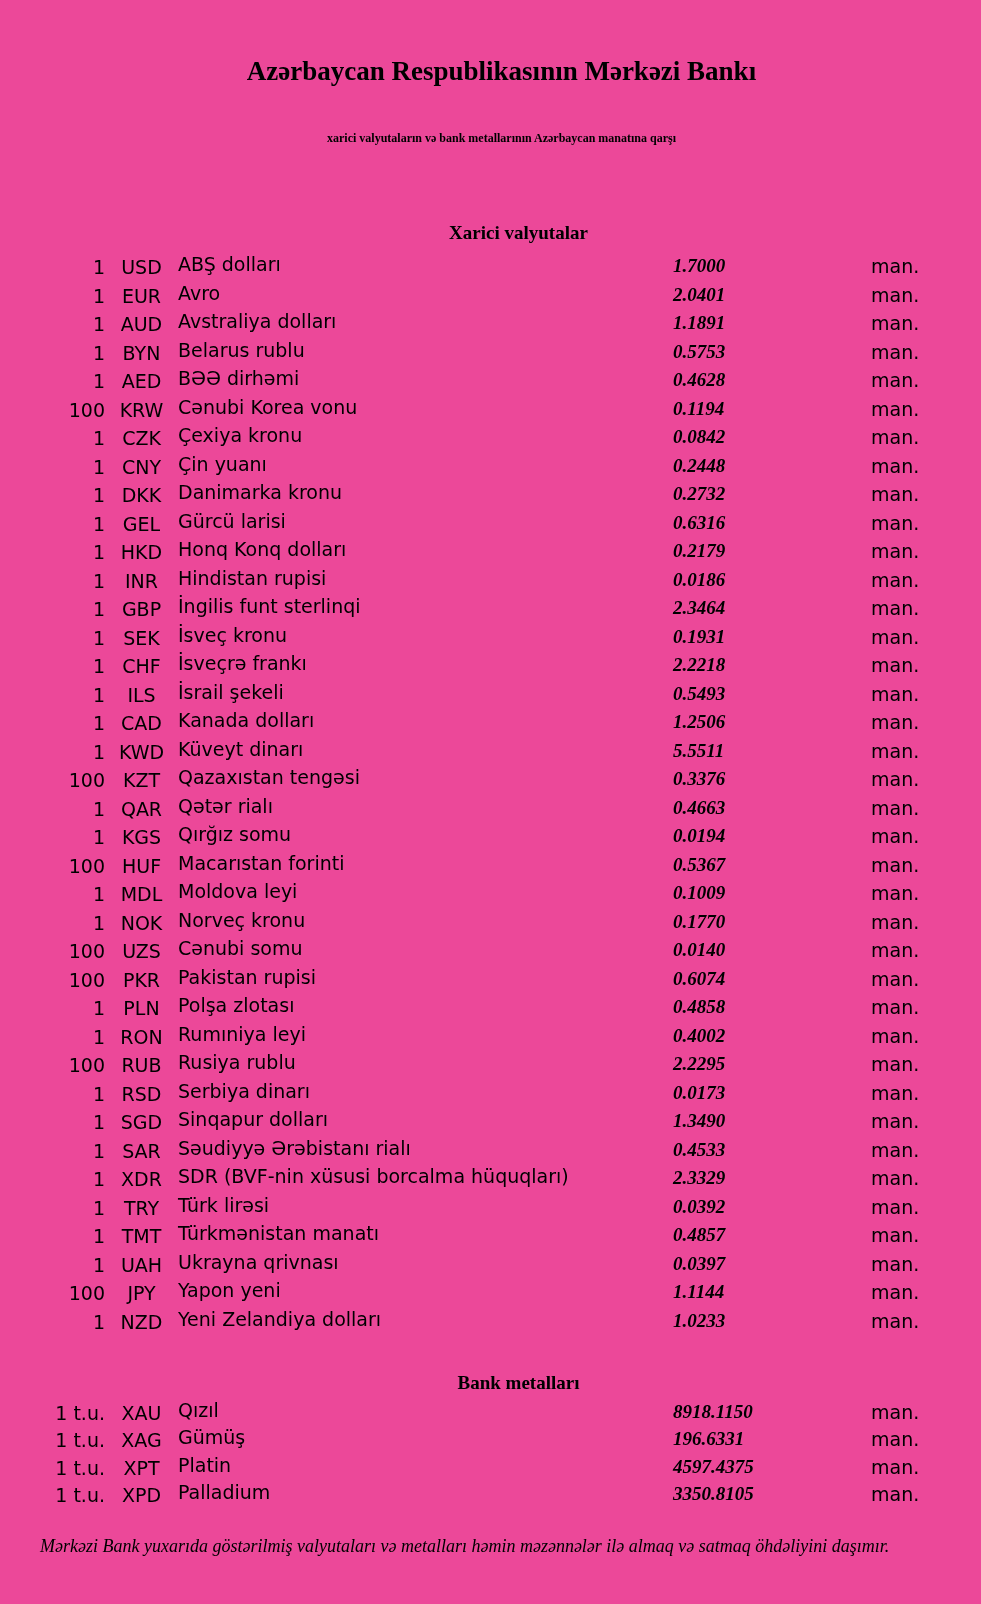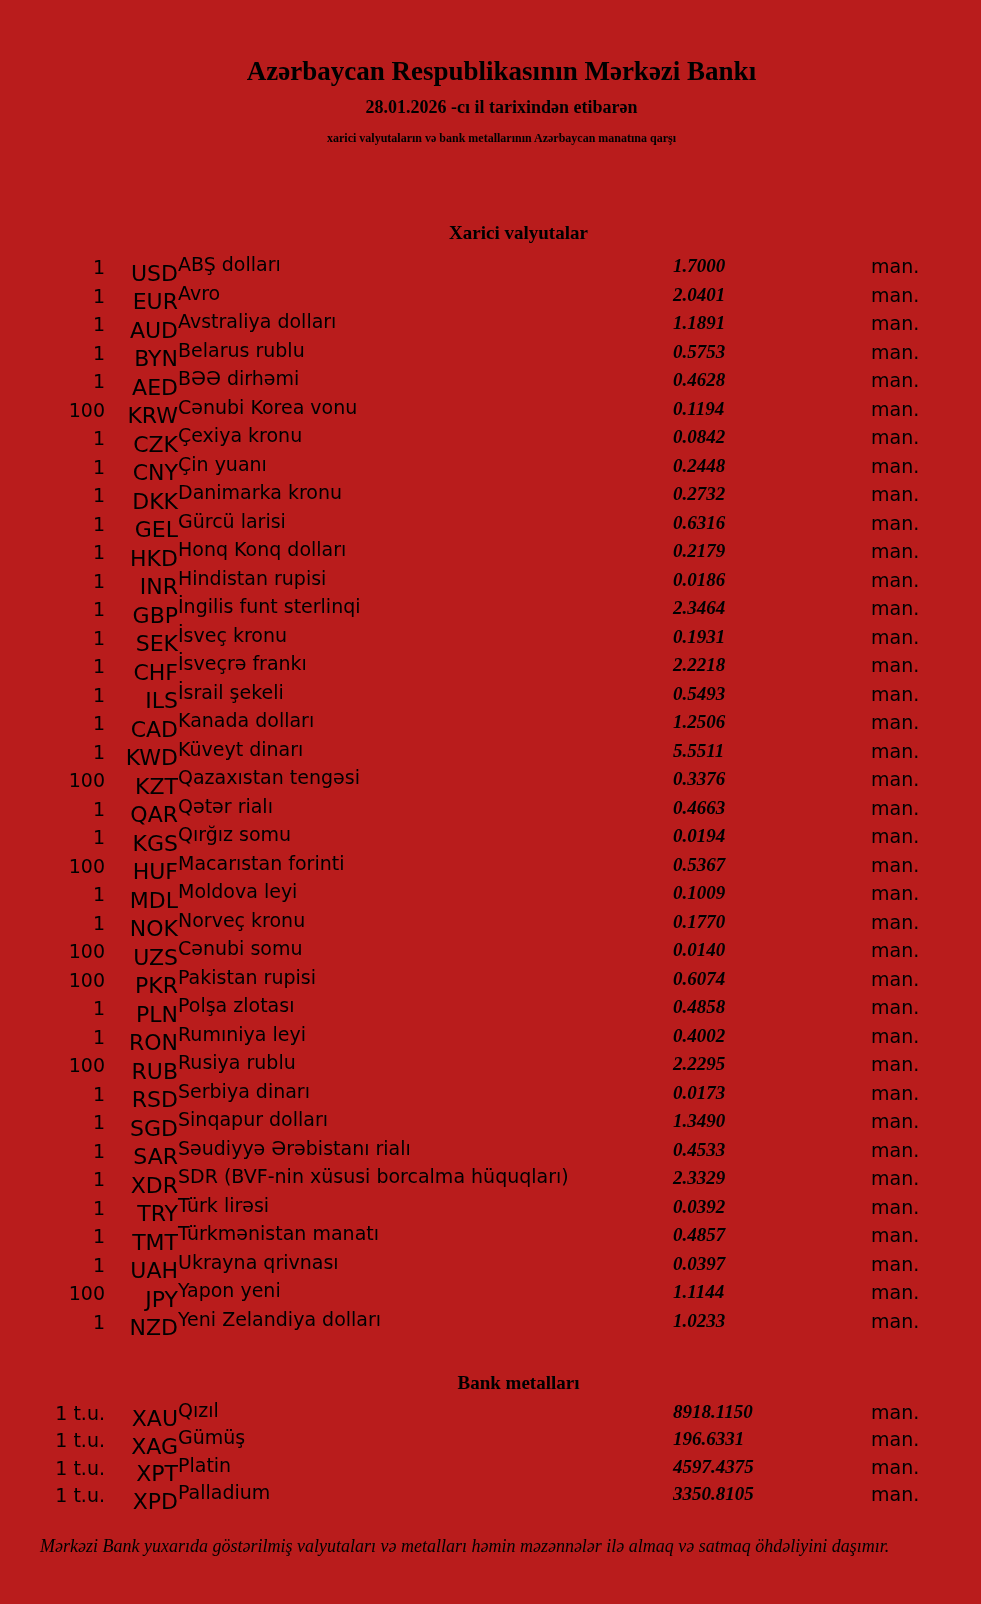--- a/index.html
+++ b/index.html
@@ -25,38 +25,37 @@
   .metals-table     { top:1398px; }
 
   .row {
     display:grid;
     grid-template-columns:105px 73px 1fr 172px 68px;
     height:28.5px; align-items:center;
   }
   .metals-table .row { height:27.5px; }
 
   .qty  { text-align:right;  font-size:19px; position:relative; top:1px; white-space:pre; }
-  .code { text-align:right; font-size:22px; position:relative; top:7px; }
+  .code { text-align:center; font-size:19px; position:relative; top:1px; }
   .name { text-align:left;   font-size:19px; position:relative; top:-2px; white-space:nowrap; }
   .rate { text-align:left;  font-size:19px; font-weight:700; font-style:italic;
           font-family:"Liberation Serif","DejaVu Serif",serif; }
   .man  { text-align:center;   font-size:19px; padding-left:26px; }
 
   .disclaimer {
     position:absolute; top:1536px; left:40px; width:920px;
     font-family:"Liberation Serif","DejaVu Serif",serif;
     font-style:italic; font-size:18px; white-space:nowrap;
   }
 </style>
 </head>
 <body>
 
-<div class="page" style="background: #b91c1c; color: rgb(0, 0, 0); text-decoration: underline;">
+<div class="page" style="background: #ec4899; color: rgb(0, 0, 0); text-decoration: underline;">
   <div class="centered serif title">Azərbaycan Respublikasının Mərkəzi Bankı</div>
-  <div class="centered serif date-line">28.01.2026 -cı il tarixindən etibarən</div>
   <div class="centered serif subtitle">xarici valyutaların və bank metallarının Azərbaycan manatına qarşı</div>
 
   <div class="centered serif section-title currencies-title">Xarici valyutalar</div>
   <div class="rate-table currencies-table">
       <div class="row">
         <span class="qty">1</span>
         <span class="code">USD</span>
         <span class="name">ABŞ dolları</span>
         <span class="rate">1.7000</span>
         <span class="man">man.</span>

